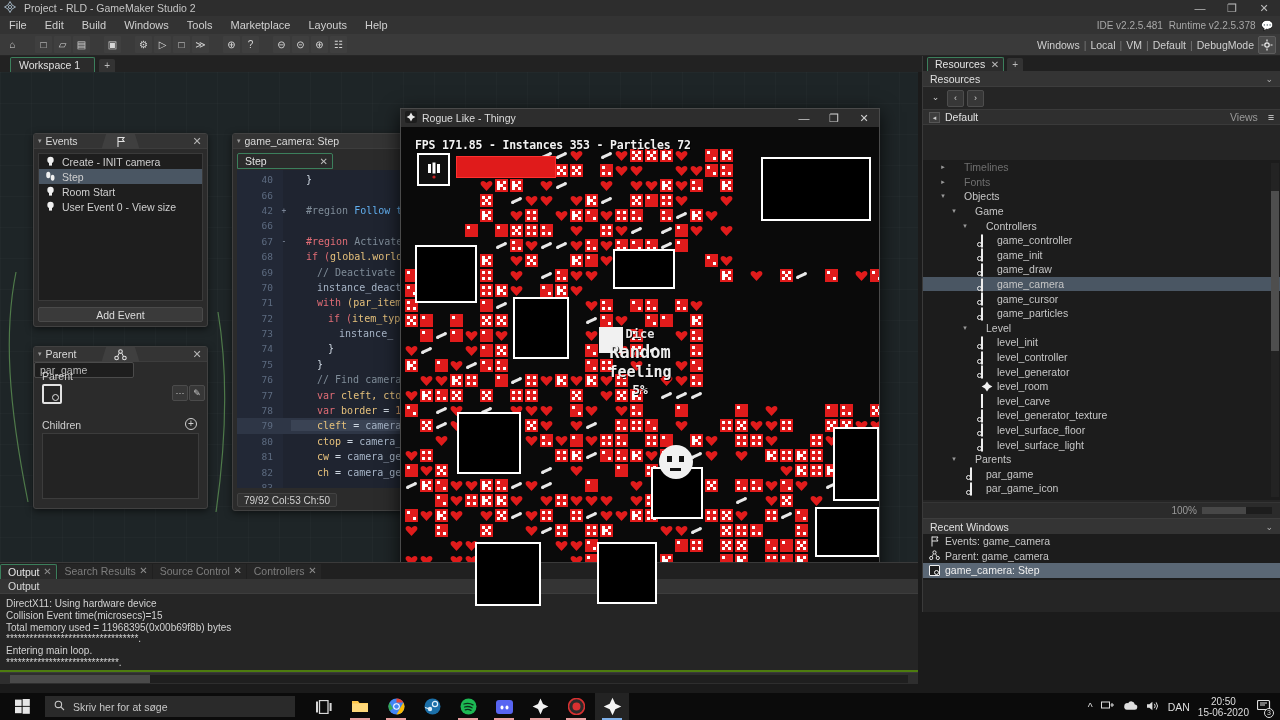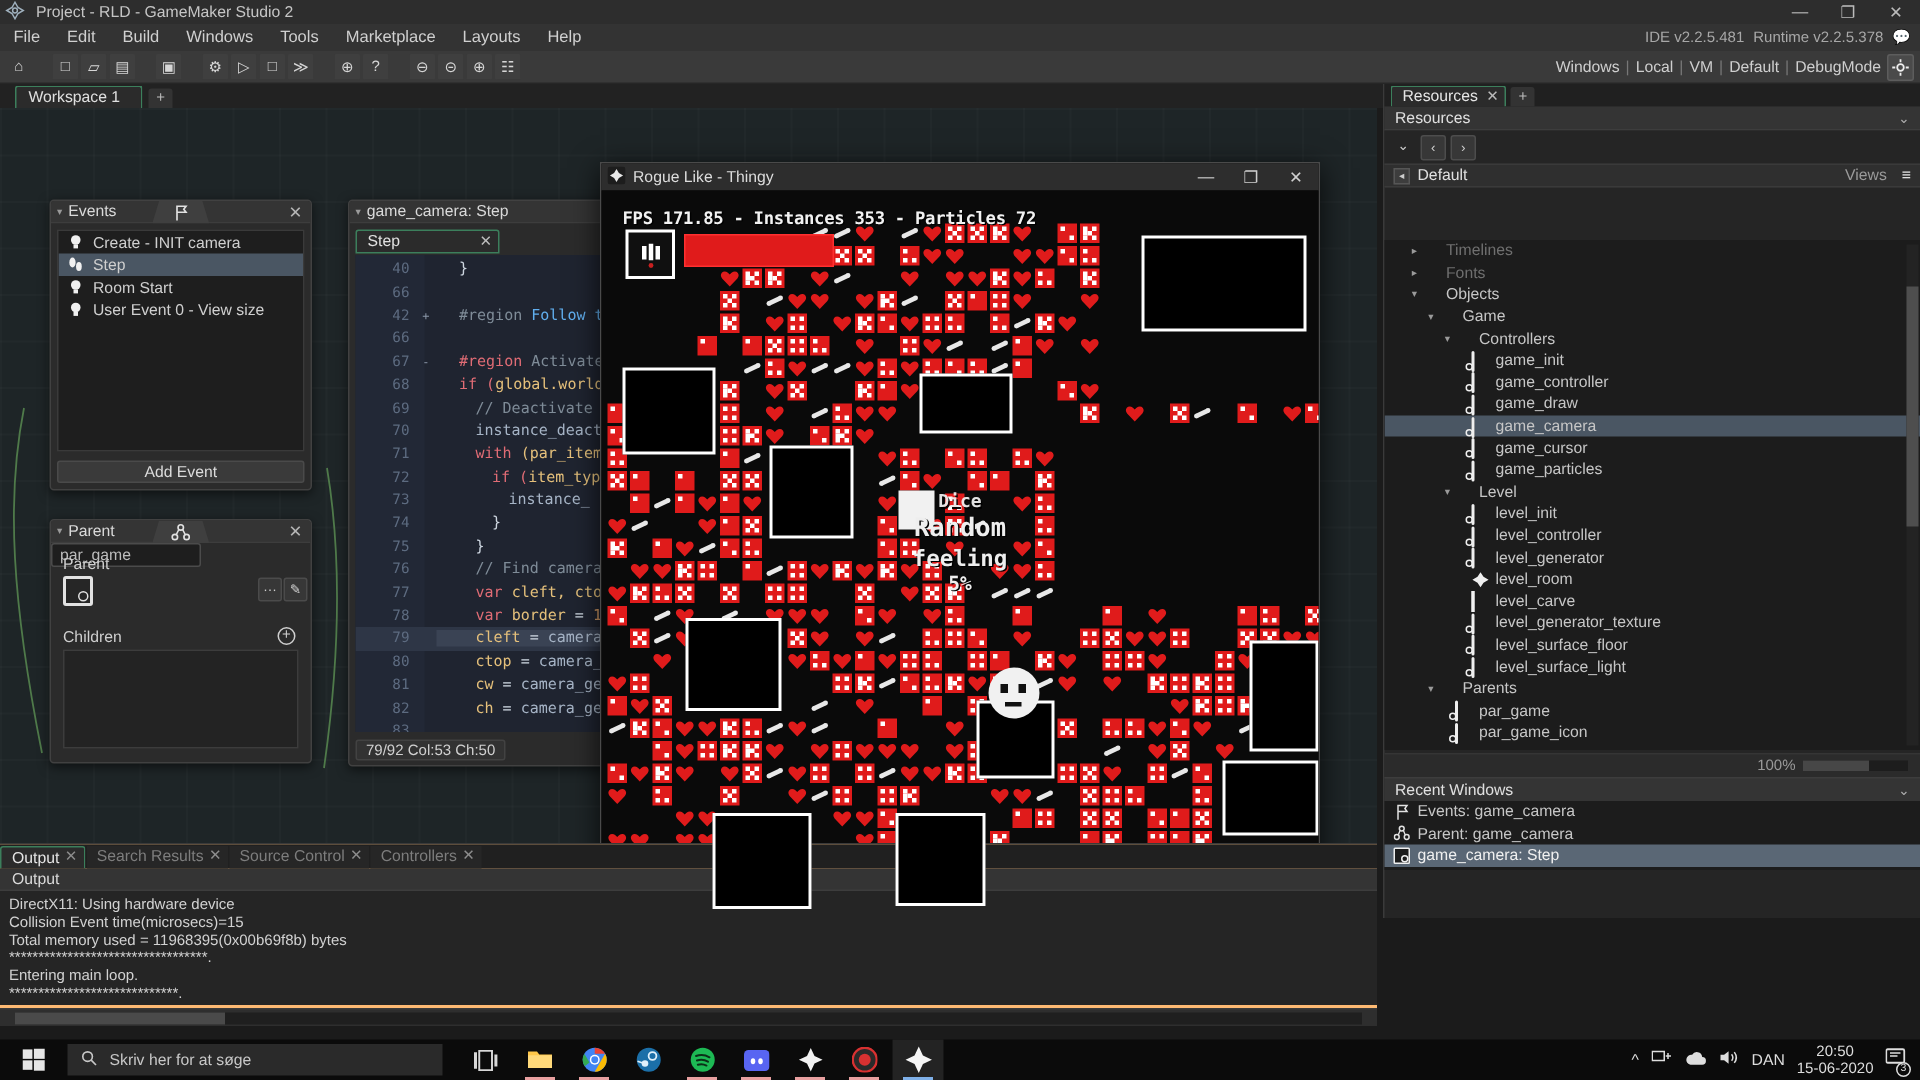--- a/index.html
+++ b/index.html
@@ -160,21 +160,21 @@
   .hpbar { position:absolute; left:55px; top:29px; width:100px; height:22px;
      background:#e01b1b; border:1px solid #ff3030; z-index:40;}
   .centertext { position:absolute; left:0; right:0; top:200px; text-align:center;
      font-family:"DejaVu Sans Mono", monospace; font-weight:bold; color:#eee;
      z-index:45; line-height:1.25; font-size:15px; text-shadow:1px 1px 0 #000; }
   .room { position:absolute; border:2px solid #fff; background:#000; z-index:20; }
   .cell { position:absolute; }
 
   
   #output-panel { position:absolute; left:0; top:562px; width:918px; height:122px;
-     background:#fdba74; border-top:1px solid #3a3a3a; }
+     background:#4d7c0f; border-top:1px solid #3a3a3a; }
   .out-tabs { height:16px; display:flex; align-items:flex-end; background:#202020; }
   .out-tab { height:15px; padding:0 16px 0 7px; font-size:10.5px; color:#7d7d7d;
      position:relative; background:#262626; margin-right:1px; line-height:14px;}
   .out-tab.active { background:#2b2b2b; border:1px solid #3c7f5c; border-bottom:none;
      color:#e5e5e5; border-radius:2px 2px 0 0; }
   .out-tab .x { position:absolute; right:4px; top:0; font-size:10px; color:#8d8d8d;}
   .out-sub { height:15px; background:#343434; font-size:10.5px; color:#dadada;
      padding-left:8px; line-height:15px; border-bottom:1px solid #3d3d3d; }
   .out-body { position:absolute; left:0; top:31px; right:0; bottom:14px;
      background:#252525; padding:4px 6px; font-size:10px; color:#d2d2d2;
@@ -2498,26 +2498,26 @@
           <span>Game</span>
         </div>
         <div class="trow" style="padding-left: 37px;">
           <span class="tdisc">▾</span>
           <span class="tico"></span>
           <span>Controllers</span>
         </div>
         <div class="trow" style="padding-left: 48px;">
           <span class="tdisc"></span>
           <span class="tico"><span class="obj-ic"></span></span>
-          <span>game_init</span>
+          <span>game_controller</span>
         </div>
         <div class="trow" style="padding-left: 48px;">
           <span class="tdisc"></span>
           <span class="tico"><span class="obj-ic"></span></span>
-          <span>game_controller</span>
+          <span>game_init</span>
         </div>
         <div class="trow" style="padding-left: 48px;">
           <span class="tdisc"></span>
           <span class="tico"><span class="obj-ic"></span></span>
           <span>game_draw</span>
         </div>
         <div class="trow sel" style="padding-left: 48px;">
           <span class="tdisc"></span>
           <span class="tico"><span class="obj-ic"></span></span>
           <span>game_camera</span>

